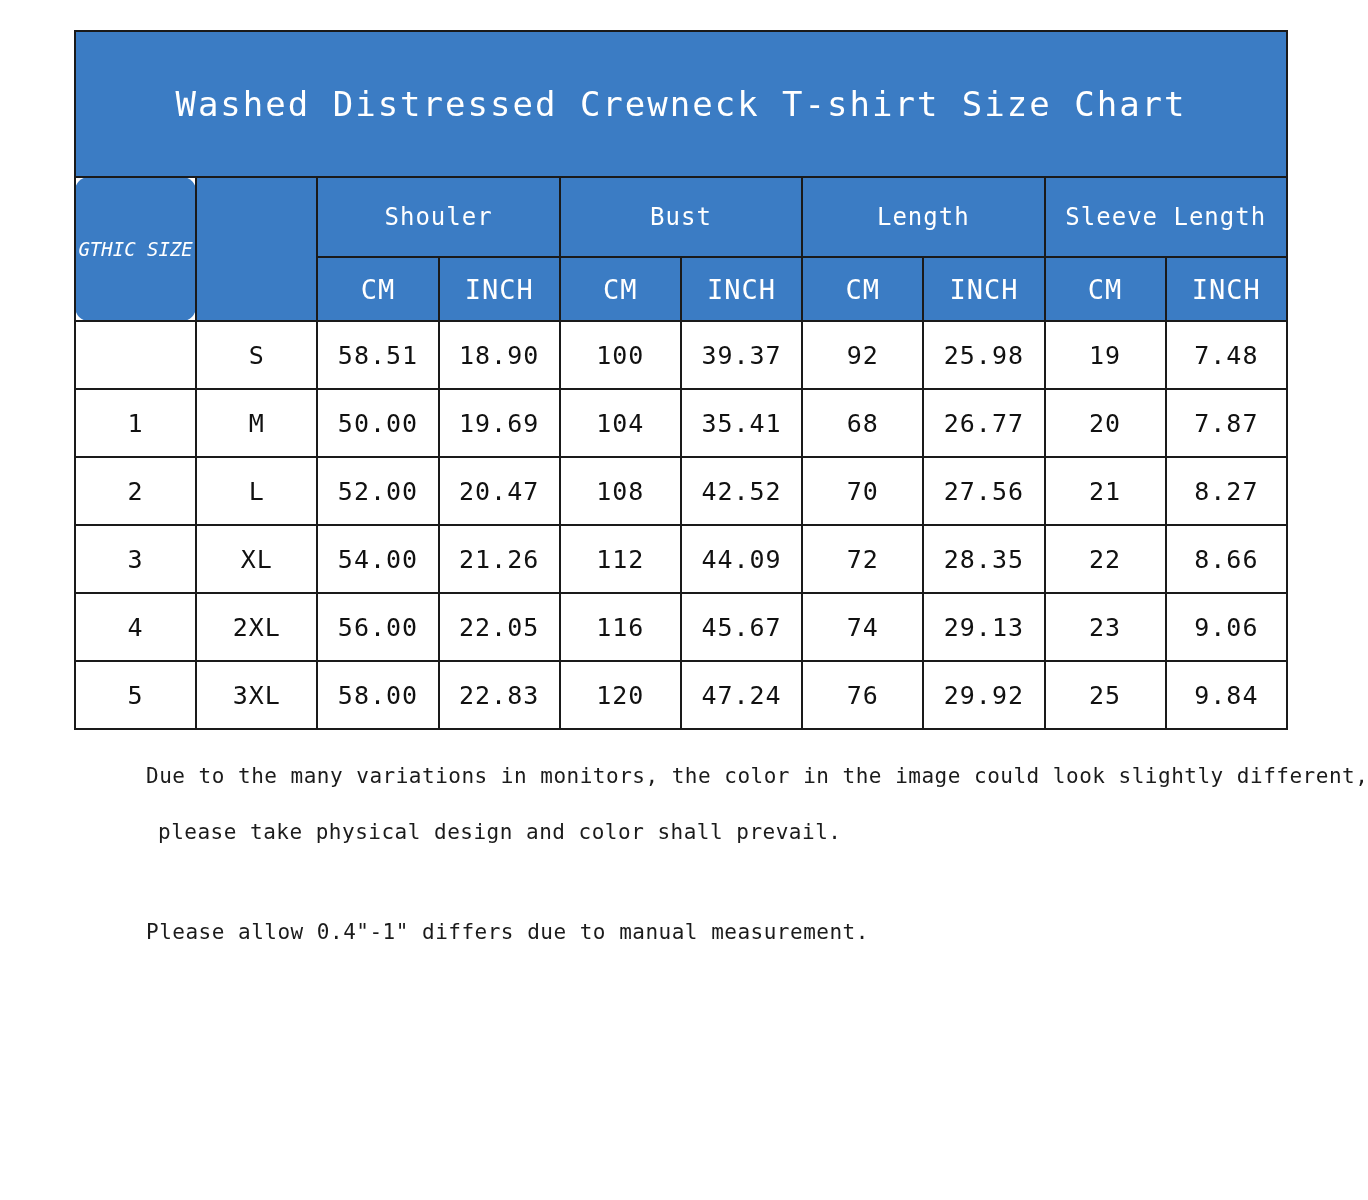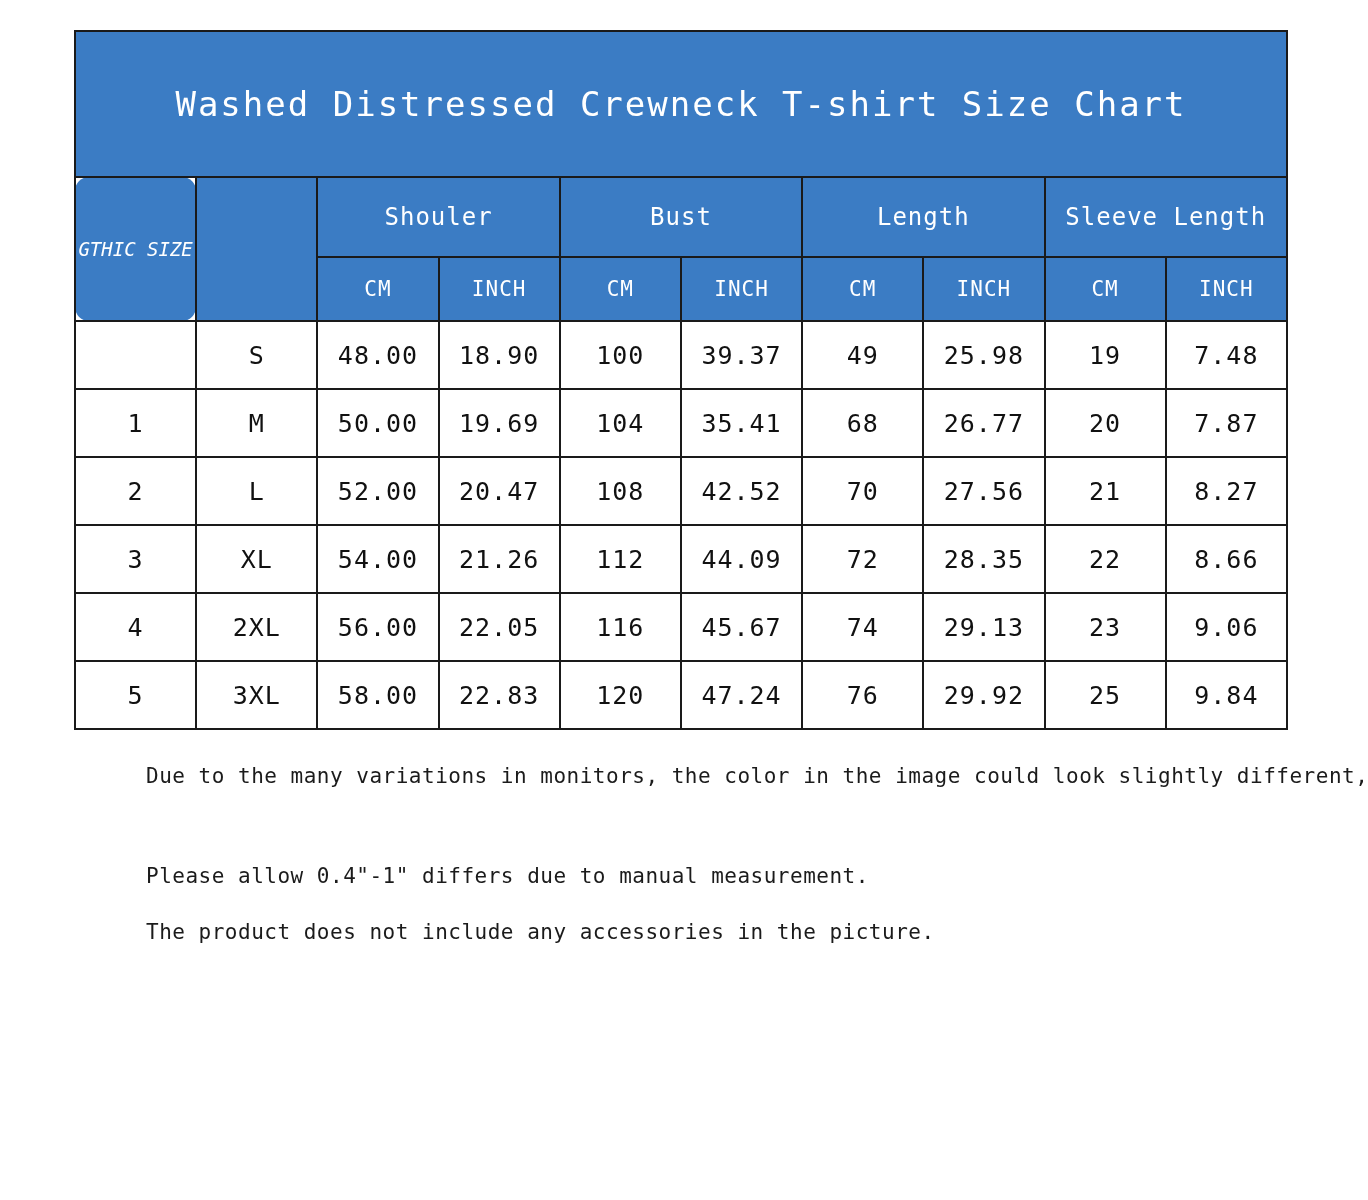--- a/index.html
+++ b/index.html
@@ -51,21 +51,21 @@
   .hdr {
     background: #3b7cc4 !important;
     color: #ffffff !important;
     font-size: 24px;
     height: 78px;
     letter-spacing: 1px;
   }
   .hdr-sub {
     background: #3b7cc4 !important;
     color: #ffffff !important;
-    font-size: 21px;
+    font-size: 27px;
     height: 62px;
     letter-spacing: 1px;
   }
   .gthic {
     font-style: italic;
     font-size: 19px;
     letter-spacing: 0px;
     text-align: left;
     padding-left: 8px;
     border-radius: 14px;
@@ -125,25 +125,25 @@
           <td class="hdr-sub col-m">INCH</td>
           <td class="hdr-sub col-m">CM</td>
           <td class="hdr-sub col-m">INCH</td>
           <td class="hdr-sub col-m">CM</td>
           <td class="hdr-sub col-m">INCH</td>
         </tr>
 
         <tr class="body-row">
           <td></td>
           <td>S</td>
-          <td>48.00</td>
+          <td>58.51</td>
           <td>18.90</td>
           <td>100</td>
           <td>39.37</td>
-          <td>49</td>
+          <td>92</td>
           <td>25.98</td>
           <td>19</td>
           <td>7.48</td>
         </tr>
         <tr class="body-row">
           <td>1</td>
           <td>M</td>
           <td>50.00</td>
           <td>19.69</td>
           <td>104</td>
@@ -200,18 +200,18 @@
           <td>29.92</td>
           <td>25</td>
           <td>9.84</td>
         </tr>
       </tbody>
     </table>
   </div>
 
   <div class="notes">
     <div class="note-line">Due to the many variations in monitors, the color in the image could look slightly different,</div>
+    <div class="note-line note-indent">please take physical design and color shall prevail.</div>
     <div class="note-gap"></div>
     <div class="note-line">Please allow 0.4"-1" differs due to manual measurement.</div>
-    <div class="note-line">The product does not include any accessories in the picture.</div>
   </div>
 
 </div>
 
 </body></html>

